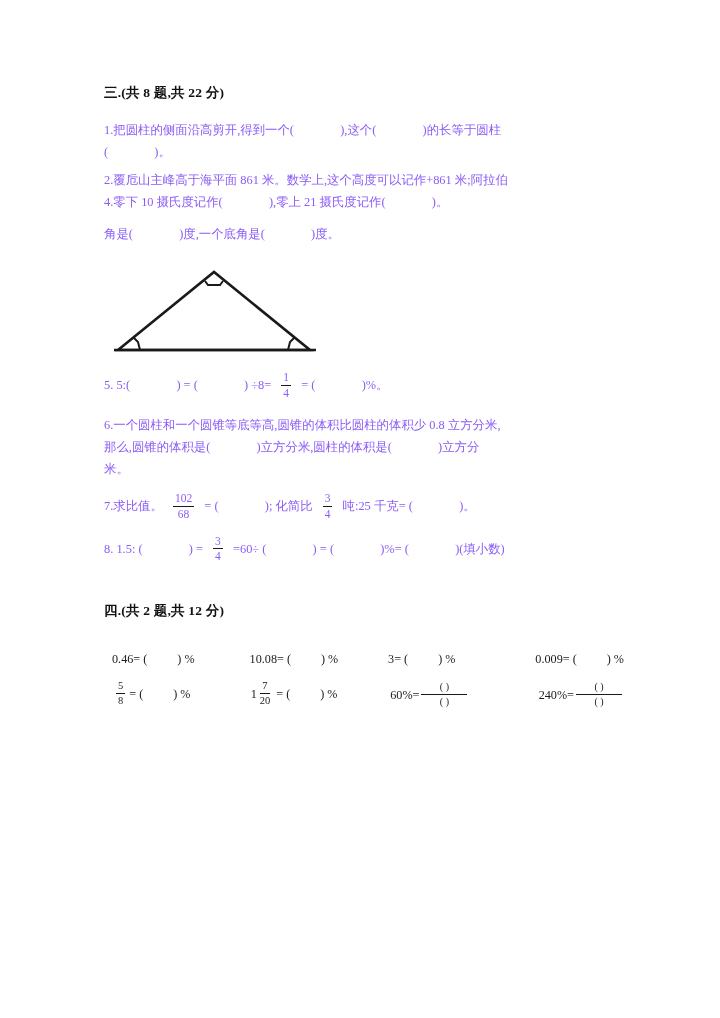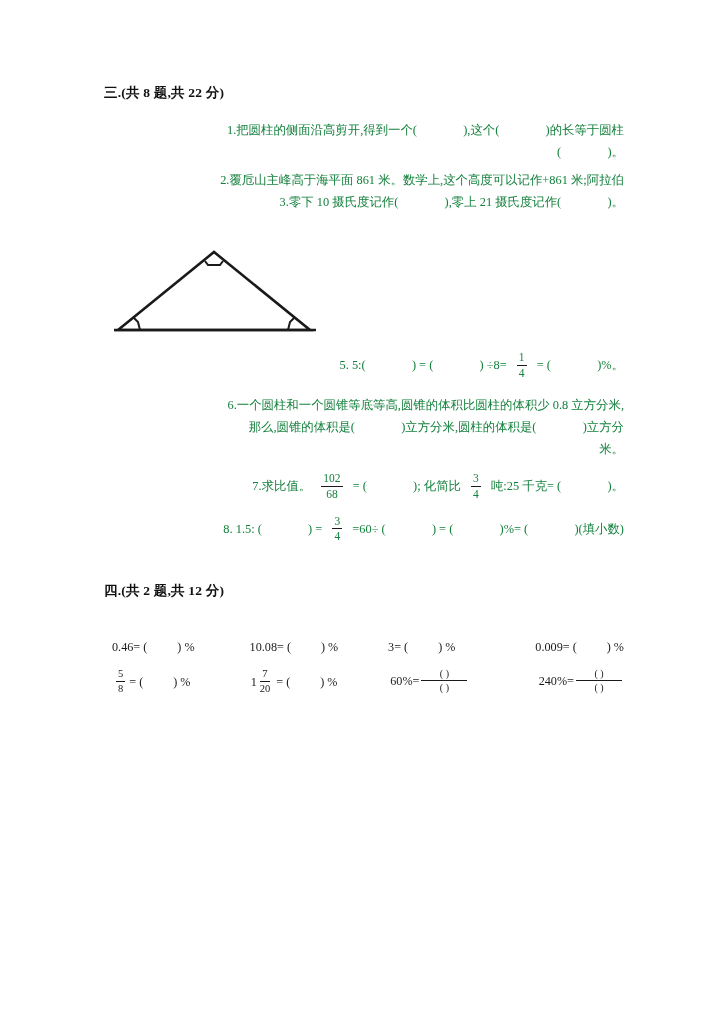--- a/index.html
+++ b/index.html
@@ -36,23 +36,23 @@
     font-weight: bold;
     letter-spacing: 0.2px;
     margin: 0 0 18px 0;
     color: #111;
   }
 
   
   .q {
     font-size: 12.4px;
     line-height: 20px;
-    margin: 0 0 8px 8px;
-    color: #15803d;
-    text-align: right;
+    margin: 0 0 8px 0;
+    color: #8b5cf6;
+    text-align: left;
   }
   .q.tight { margin-bottom: 2px; }
   .q.loose { margin-bottom: 14px; }
 
   .blank-p {
     display: inline-block;
     min-width: 40px;
     text-align: center;
   }
   .ul-blank {
@@ -106,23 +106,23 @@
   .figure-wrap {
     position: relative;
     height: 112px;
     margin: 10px 0 6px 0;
   }
   .figure-wrap svg { display: block; }
 
   
   .oral-row {
     display: flex;
-    align-items: flex-start;
+    align-items: flex-end;
     font-size: 12.2px;
-    margin: 12px 0 14px 0;
+    margin: 4px 0 14px 0;
     padding-left: 8px;
     gap: 16px;
   }
   .oral-cell {
     display: flex;
     align-items: center;
     white-space: nowrap;
   }
   .oral-cell .blank-p { min-width: 30px; }
 
@@ -147,28 +147,35 @@
   </div>
   <div class="q">
     <span>(</span>
     <span class="blank-p"></span>
     <span>)。</span>
   </div>
 
   <div class="q tight">2.覆卮山主峰高于海平面 861 米。数学上,这个高度可以记作+861 米;阿拉伯</div>
 
   <div class="q tight">
-    <span>3.零下 10 摄氏度记作(</span>
+    <span>4.零下 10 摄氏度记作(</span>
     <span class="blank-p"></span>
     <span>),零上 21 摄氏度记作(</span>
     <span class="blank-p"></span>
     <span>)。</span>
   </div>
 
   <div class="spacer-sm"></div>
+  <div class="q">
+    <span>角是(</span>
+    <span class="blank-p"></span>
+    <span>)度,一个底角是(</span>
+    <span class="blank-p"></span>
+    <span>)度。</span>
+  </div>
 
   <div class="figure-wrap">
     <svg width="230" height="112" viewBox="0 0 230 112">
       <polygon points="14,96 110,18 206,96" fill="none" stroke="#1a1a1a" stroke-width="2.6" stroke-linejoin="miter"></polygon>
 
       <line x1="10" y1="96" x2="212" y2="96" stroke="#1a1a1a" stroke-width="2.6"></line>
 
       <path d="M 101,27 L 104,31 L 116,31 L 119,27" fill="none" stroke="#1a1a1a" stroke-width="2"></path>
 
       <path d="M 36,96 L 34,88 L 29,83" fill="none" stroke="#1a1a1a" stroke-width="2"></path>

